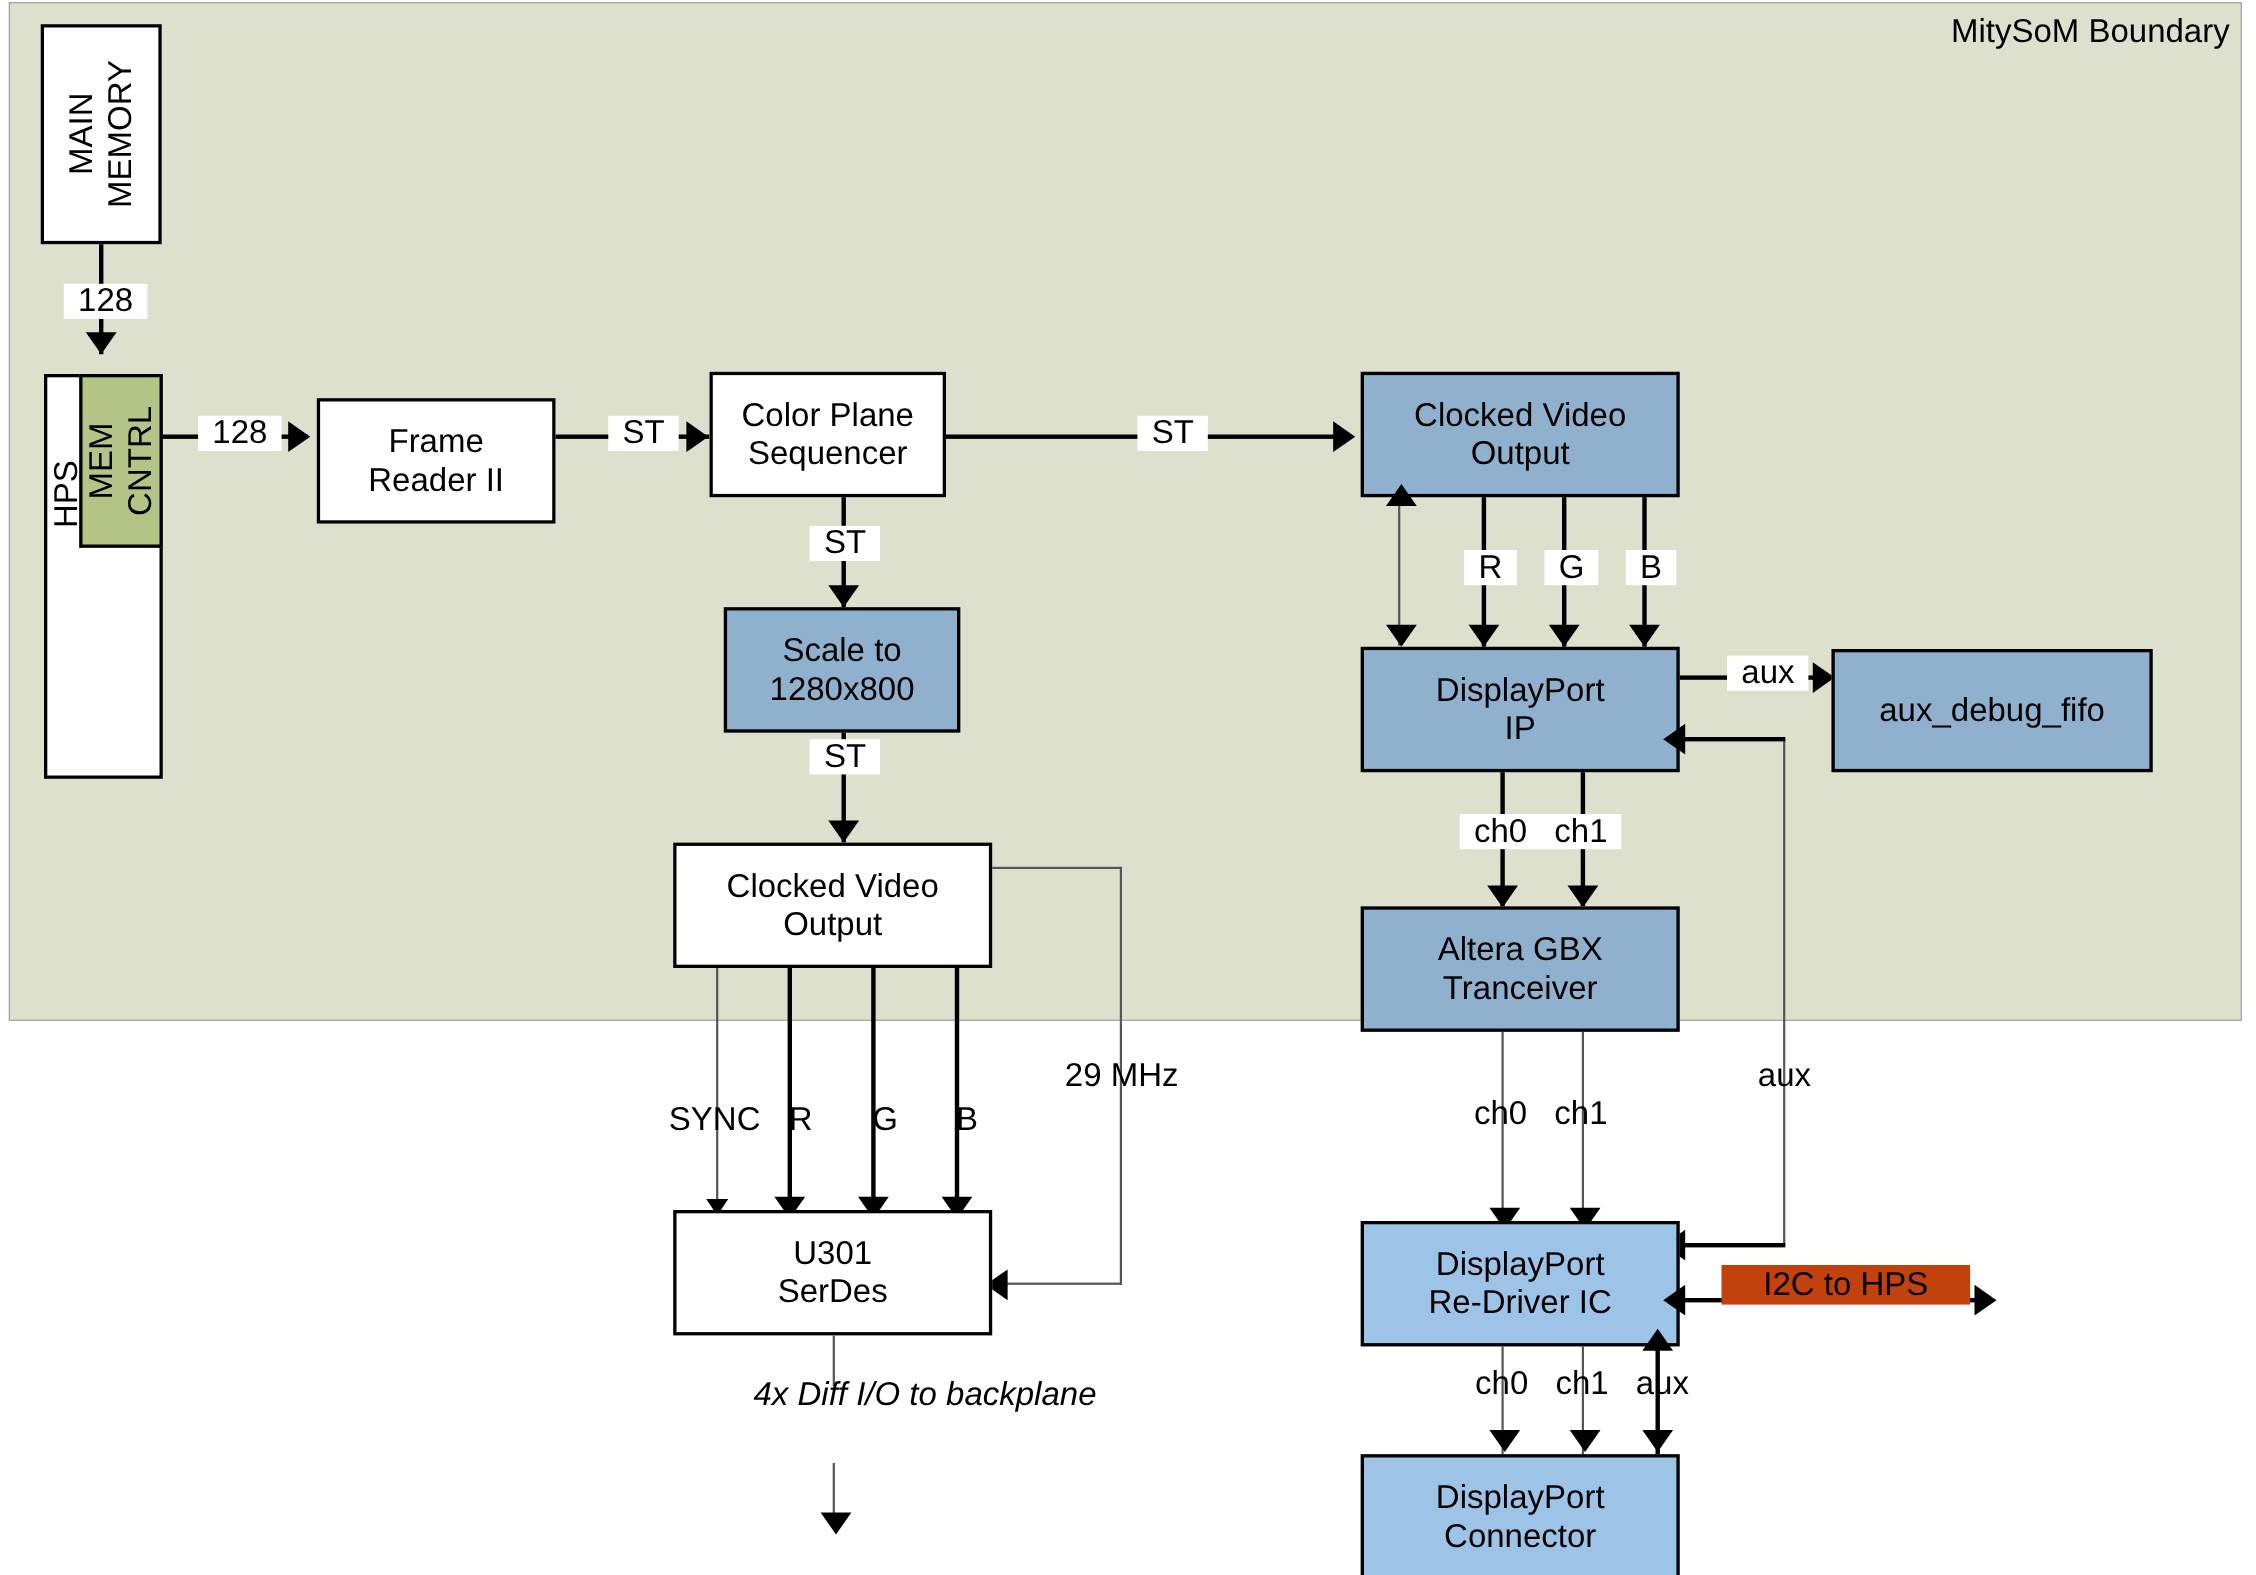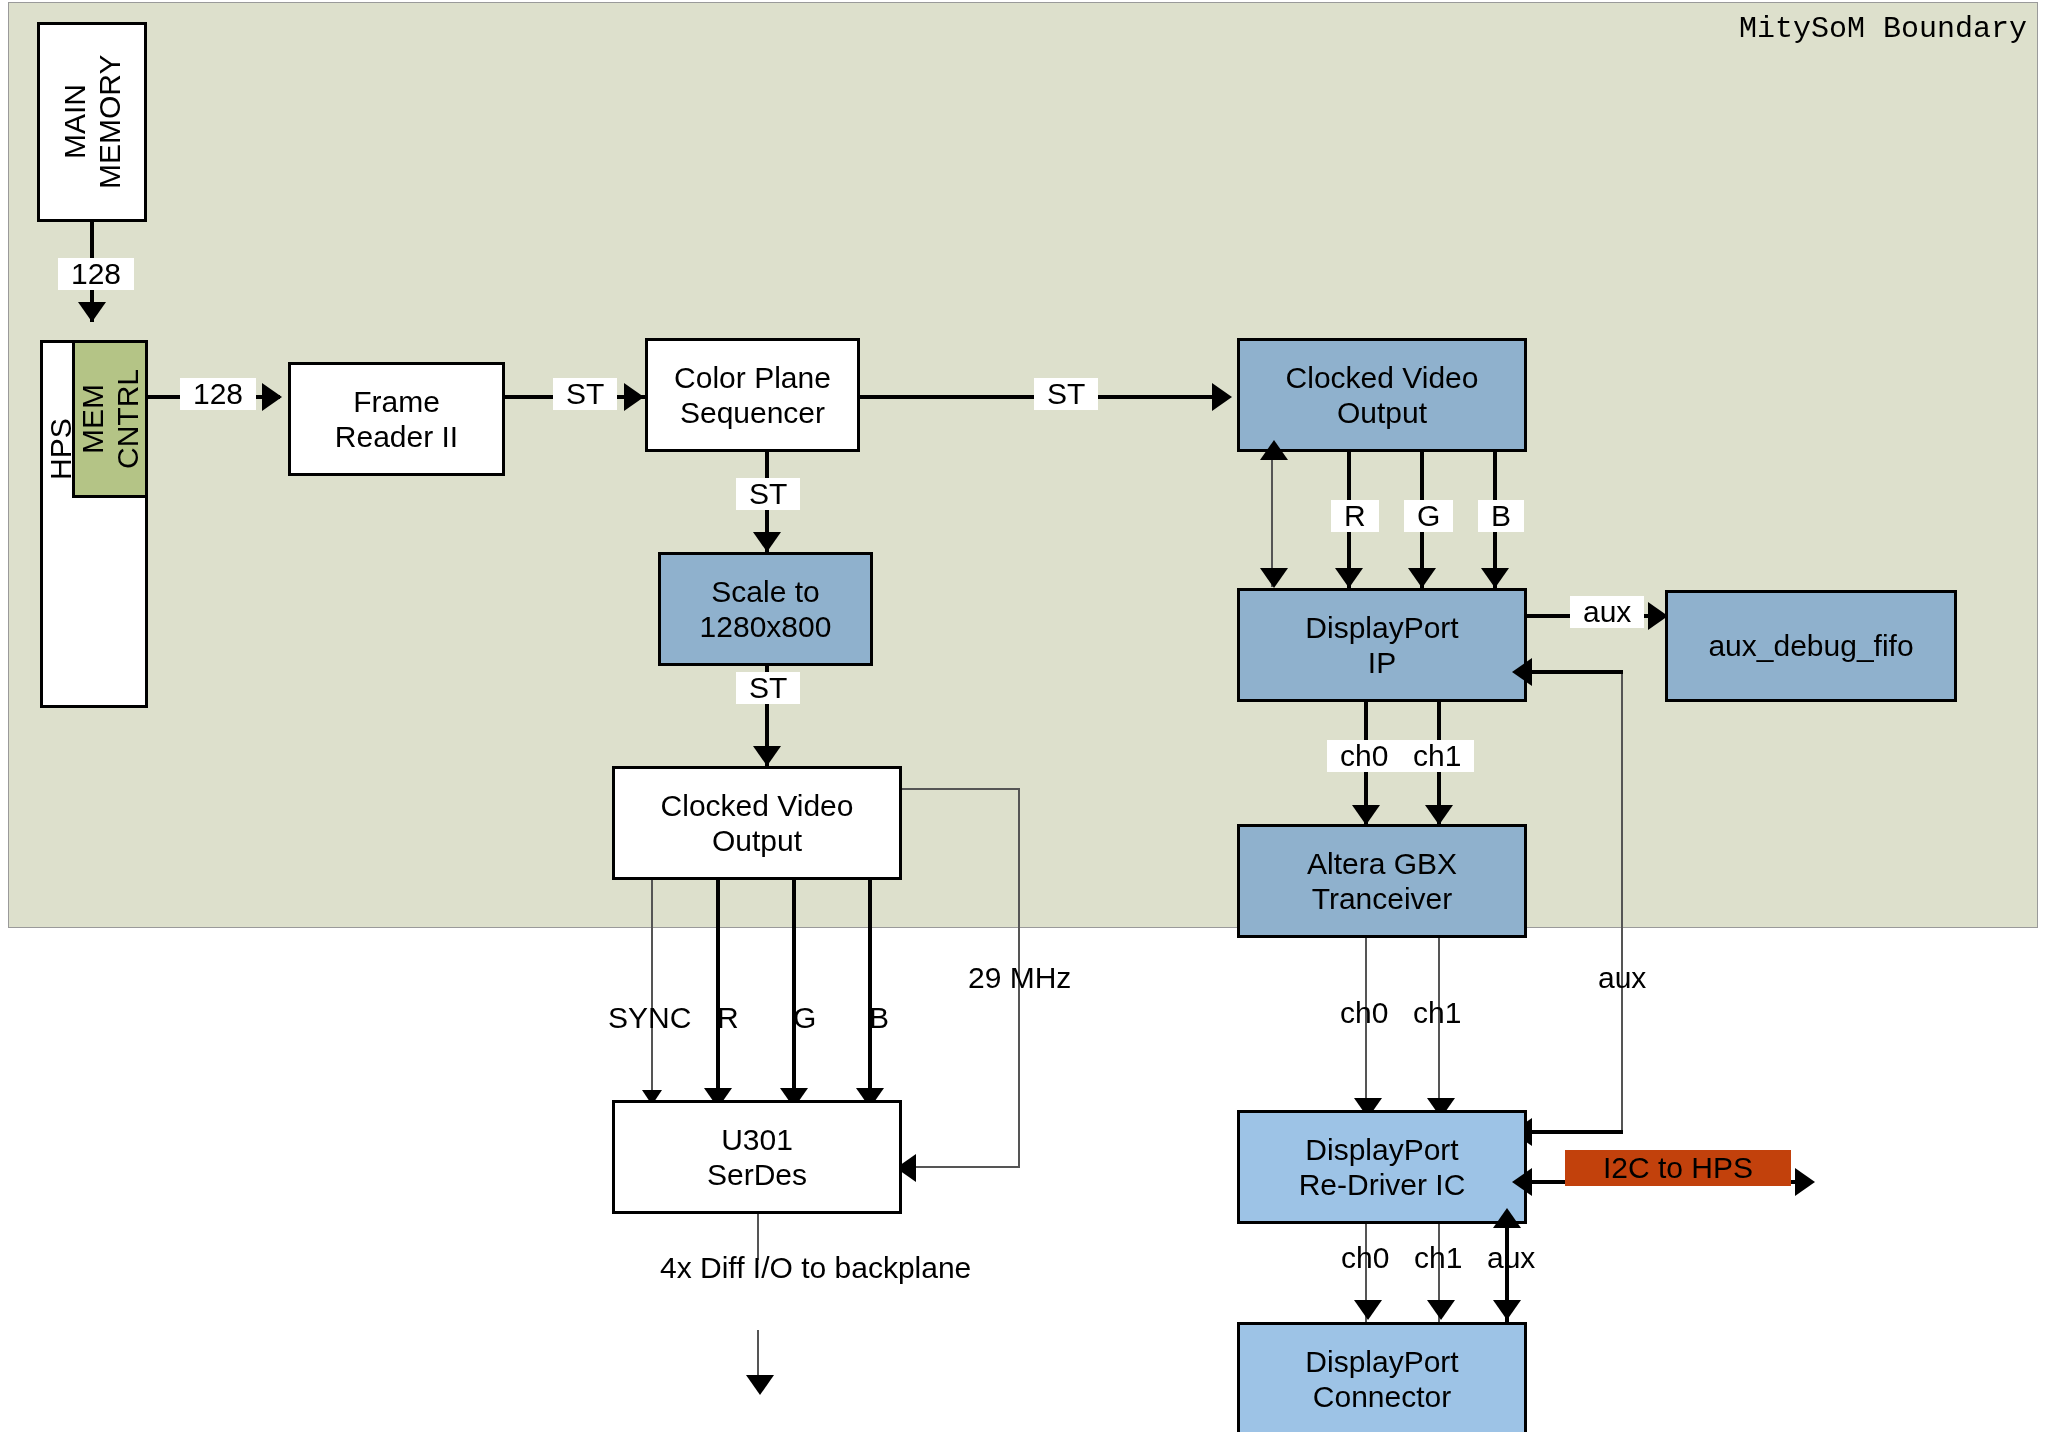--- a/index.html
+++ b/index.html
@@ -12,21 +12,21 @@
   }
   
   #som-boundary{
     position:absolute;left:8px;top:2px;width:2030px;height:926px;
     background:#dde0cc;
     border:1px solid #9a9a9a;
     box-sizing:border-box;
   }
   #som-title{
     position:absolute;right:24px;top:12px;
-    font-size:30px;color:#000;white-space:nowrap;font-family:Liberation Mono, monospace;
+    font-size:30px;color:#000;white-space:nowrap;
   }
   
   .blk{
     position:absolute;box-sizing:border-box;
     border:3px solid #000;
     display:flex;align-items:center;justify-content:center;
     text-align:center;line-height:1.18;
     font-size:30px;color:#000;
     white-space:pre-line;
   }
@@ -129,21 +129,21 @@
   <div class="wire thin h" style="left:902px;top:788px;width:118px;"></div>
   <div class="wire thin v" style="left:1018px;top:788px;height:380px;"></div>
   <div class="wire thin h" style="left:912px;top:1166px;width:108px;"></div>
   <div class="ar left" style="left:896px;top:1154px;"></div>
   <div class="lbl nb" style="left:955px;top:960px;">29 MHz</div>
 
   <div class="blk white" style="left:612px;top:1100px;width:290px;height:114px;">U301
 SerDes</div>
 
   <div class="wire thin v" style="left:757px;top:1214px;height:46px;"></div>
-  <div class="lbl nb" style="left:647px;top:1250px;">4x Diff I/O
+  <div class="lbl nb" style="left:672px;top:1250px;font-style:italic;">4x Diff I/O
 to backplane</div>
   <div class="wire thin v" style="left:757px;top:1330px;height:52px;"></div>
   <div class="ar down" style="left:746px;top:1375px;"></div>
 
   <div class="blk blue" style="left:1237px;top:338px;width:290px;height:114px;">Clocked Video
 Output</div>
 
   <div class="wire thin v" style="left:1271px;top:455px;height:132px;"></div>
   <div class="ar up" style="left:1260px;top:440px;"></div>
   <div class="ar down" style="left:1260px;top:568px;"></div>

